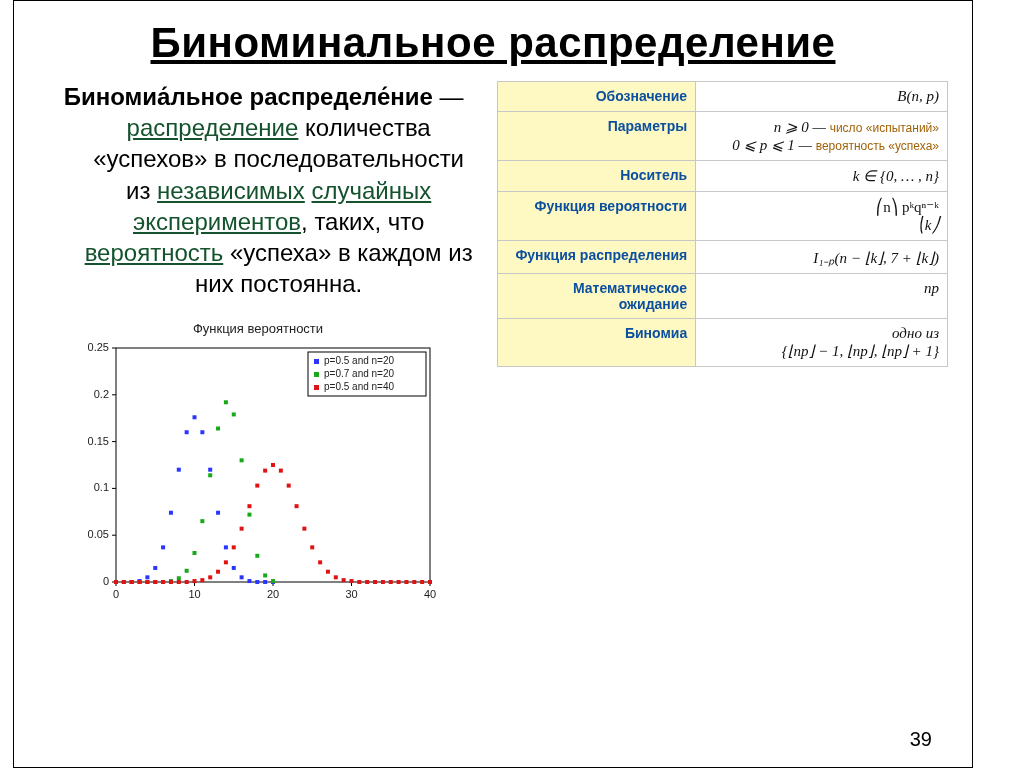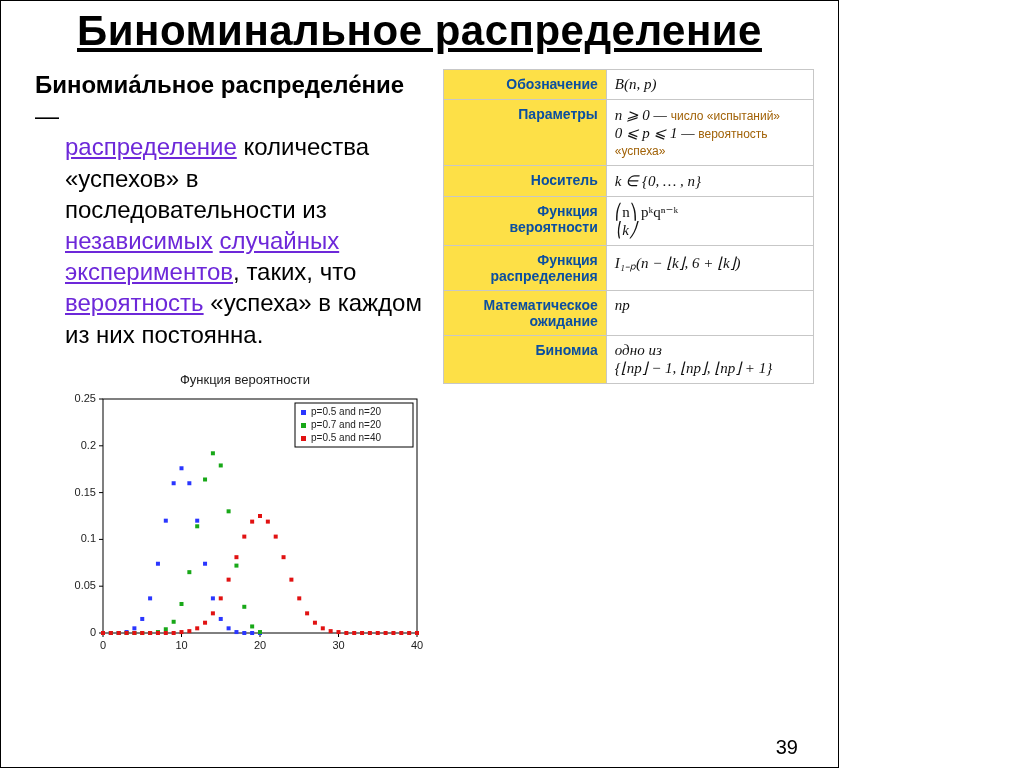--- a/index.html
+++ b/index.html
@@ -6,25 +6,26 @@
     margin: 0;
     padding: 0;
     width: 1024px;
     height: 768px;
     font-family: Arial, Helvetica, sans-serif;
     background: #fff;
     color: #000;
   }
   .slide {
     box-sizing: border-box;
-    width: 839px;
+    width: 960px;
     height: 768px;
     border: 1px solid #000;
     position: relative;
-    padding: 0 24px;
+    padding: 12px 24px;
+    margin-left: 13px;
   }
   .title {
     text-align: center;
     font-size: 42px;
     text-decoration: underline;
     margin: 6px 0 14px 0;
     letter-spacing: 0.5px;
   }
   .cols {
     display: flex;
@@ -33,46 +34,47 @@
   .leftcol {
     width: 470px;
   }
   .rightcol {
     width: 480px;
   }
   .body-text {
     font-size: 24px;
     line-height: 1.3;
     padding-left: 10px;
+    text-align: center;
   }
   .body-text .indent {
     display: block;
     padding-left: 30px;
   }
   .link {
-    color: #6d28d9;
+    color: #14532d;
     text-decoration: underline;
   }
   
   table.props {
     border-collapse: collapse;
     width: 100%;
     font-size: 14px;
   }
   table.props td {
     border: 1px solid #c7c7c7;
     padding: 6px 8px;
     vertical-align: top;
+    text-align: right;
   }
   table.props td.label {
-    text-align: right;
     color: #0b4fa0;
     font-weight: bold;
     width: 44%;
-    background: #fde047;
+    background: #fef9c3;
   }
   table.props td.value {
     font-family: "Times New Roman", serif;
     font-size: 15px;
     color: #111;
   }
   .small-note {
     font-family: Arial, sans-serif;
     font-size: 12px;
     color: #a16207;
@@ -88,21 +90,21 @@
     font-family: Arial, sans-serif;
     color: #222;
     margin-bottom: 4px;
   }
   svg { display: block; }
   .tick-label { font: 11px Arial; fill: #222; }
   .legend-label { font: 10px Arial; fill: #222; }
   .pagenum {
     position: absolute;
     right: 40px;
-    bottom: 8px;
+    bottom: 16px;
     font-size: 20px;
   }
 </style>
 </head>
 <body>
 
 <div class="slide">
   <h1 class="title">Биноминальное распределение</h1>
 
   <div class="cols">
@@ -248,21 +250,21 @@
             <tr>
               <td class="label">Носитель</td>
               <td class="value"><span style="font-style:italic">k ∈ {0, … , n}</span></td>
             </tr>
             <tr>
               <td class="label">Функция вероятности</td>
               <td class="value"><span style="">⎛n⎞  pᵏqⁿ⁻ᵏ</span><br><span style="font-style:italic">⎝k⎠</span></td>
             </tr>
             <tr>
               <td class="label">Функция распределения</td>
-              <td class="value"><span style="font-style:italic">I₁₋ₚ(n − ⌊k⌋, 6 + ⌊k⌋)</span></td>
+              <td class="value"><span style="font-style:italic">I₁₋ₚ(n − ⌊k⌋, 7 + ⌊k⌋)</span></td>
             </tr>
             <tr>
               <td class="label">Математическое ожидание</td>
               <td class="value"><span style="font-style:italic">np</span></td>
             </tr>
             <tr>
               <td class="label">Биномиа</td>
               <td class="value"><span style="font-style:italic">одно из</span><br><span style="font-style:italic">{⌊np⌋ − 1, ⌊np⌋, ⌊np⌋ + 1}</span></td>
             </tr>
           </tbody>

